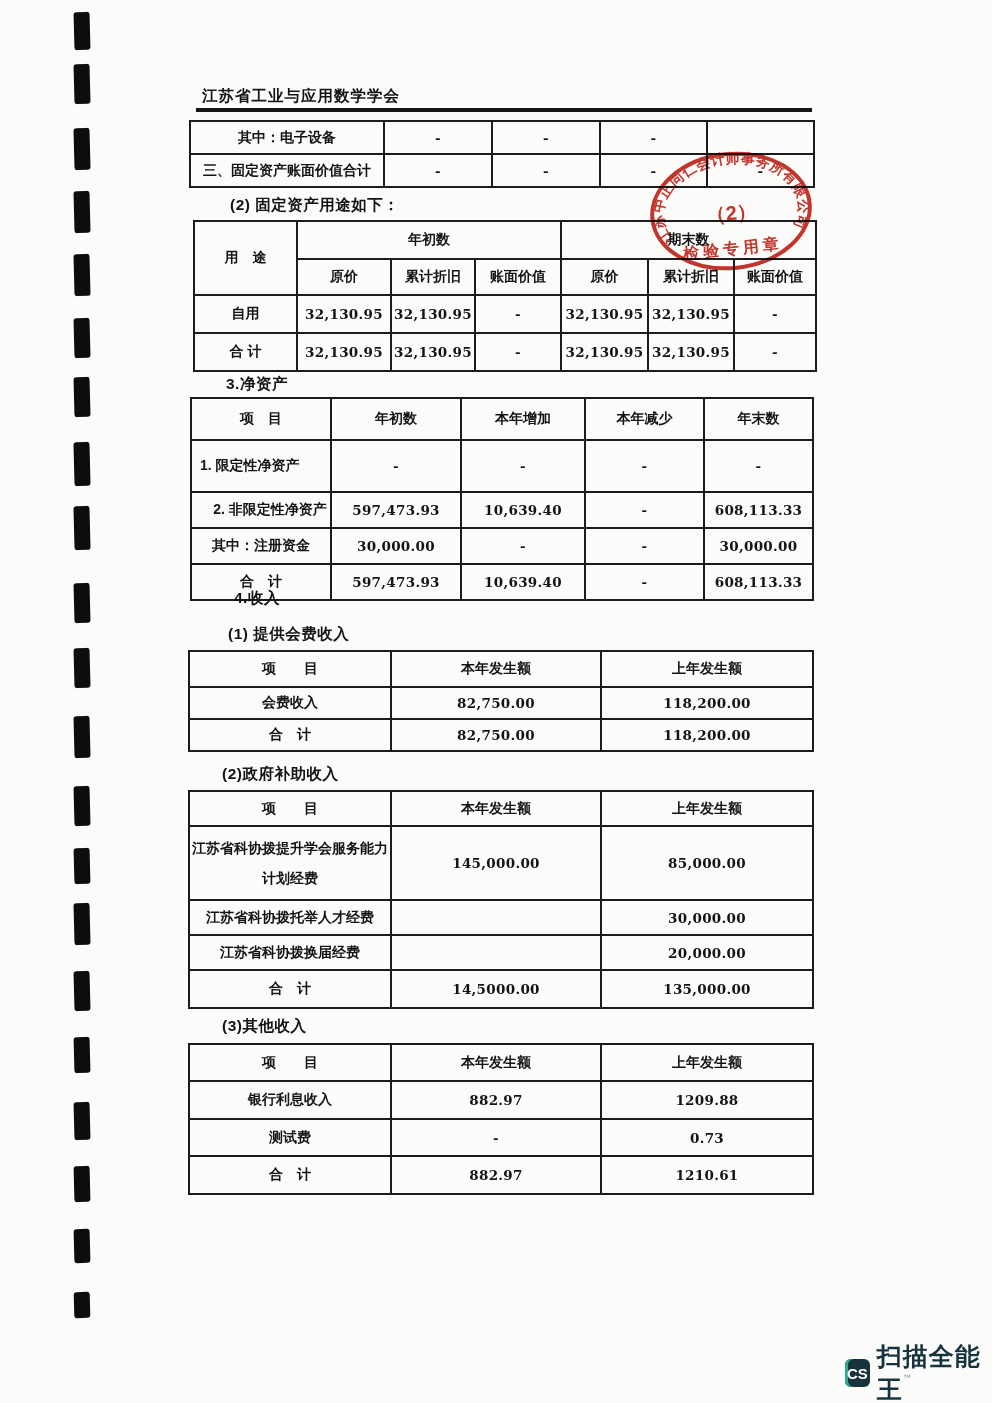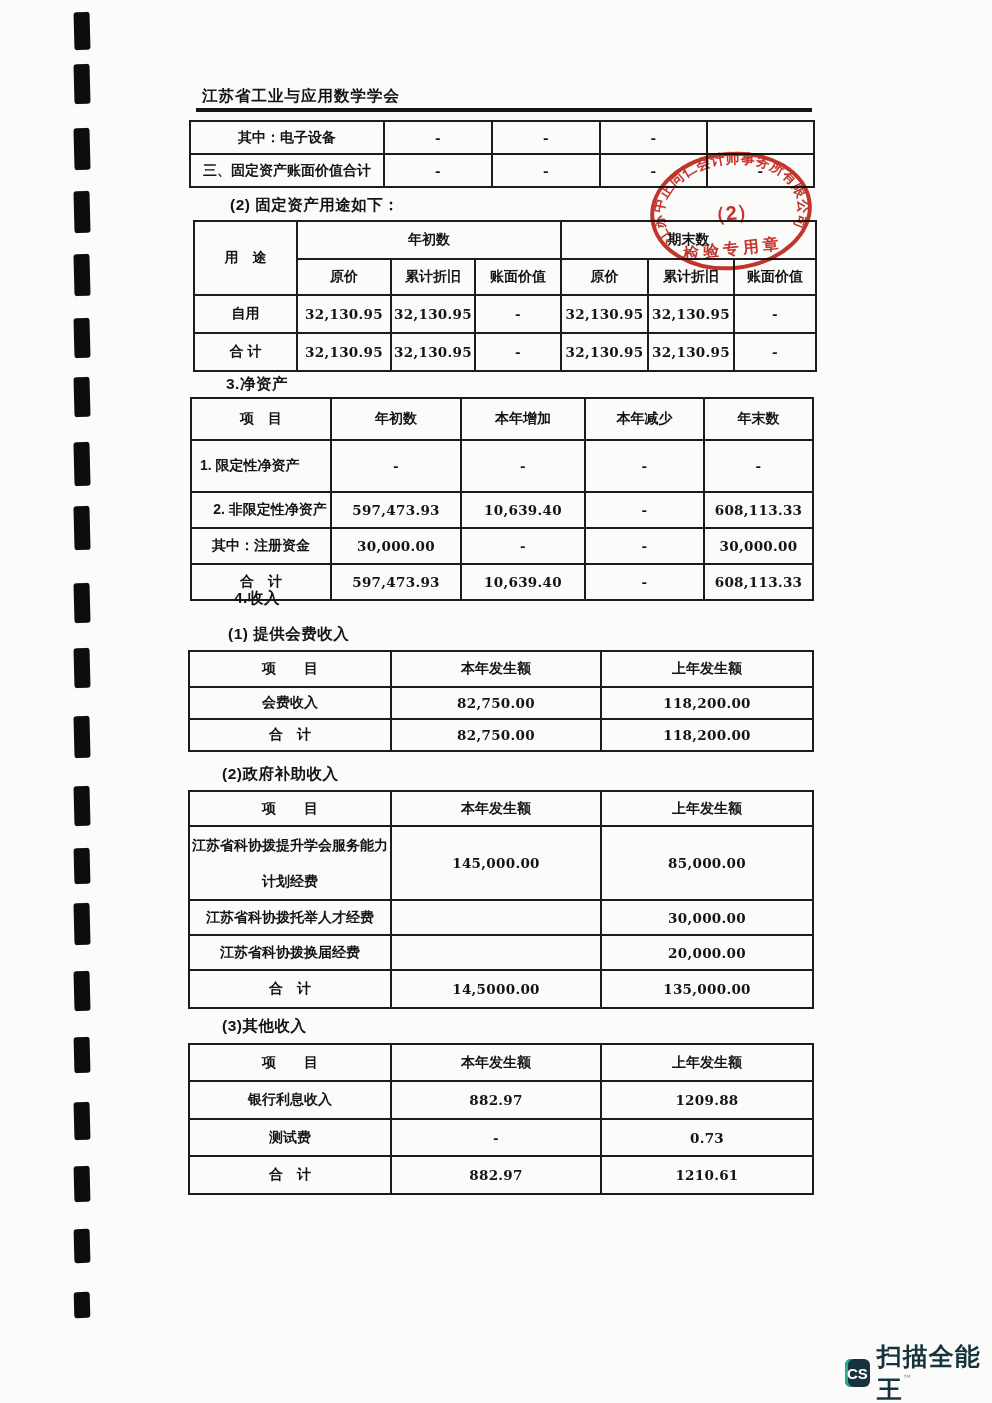--- a/index.html
+++ b/index.html
@@ -225,21 +225,21 @@
       <col style="width:210px">
       <col style="width:212px">
     </colgroup>
   <tbody>
       <tr style="height:35px">
     <td class="lbl">项　　目</td>
     <td class="lbl">本年发生额</td>
     <td class="lbl">上年发生额</td>
   </tr>
   <tr style="height:74px">
-    <td class="lbl" style="line-height:36px;margin-left:12px;">江苏省科协拨提升学会服务能力计划经费</td>
+    <td class="lbl" style="line-height:30px;margin-left:12px;">江苏省科协拨提升学会服务能力计划经费</td>
     <td class="num">145,000.00</td>
     <td class="num">85,000.00</td>
   </tr>
   <tr style="height:35px">
     <td class="lbl">江苏省科协拨托举人才经费</td>
     <td class="num"></td>
     <td class="num">30,000.00</td>
   </tr>
   <tr style="height:35px">
     <td class="lbl">江苏省科协拨换届经费</td>

